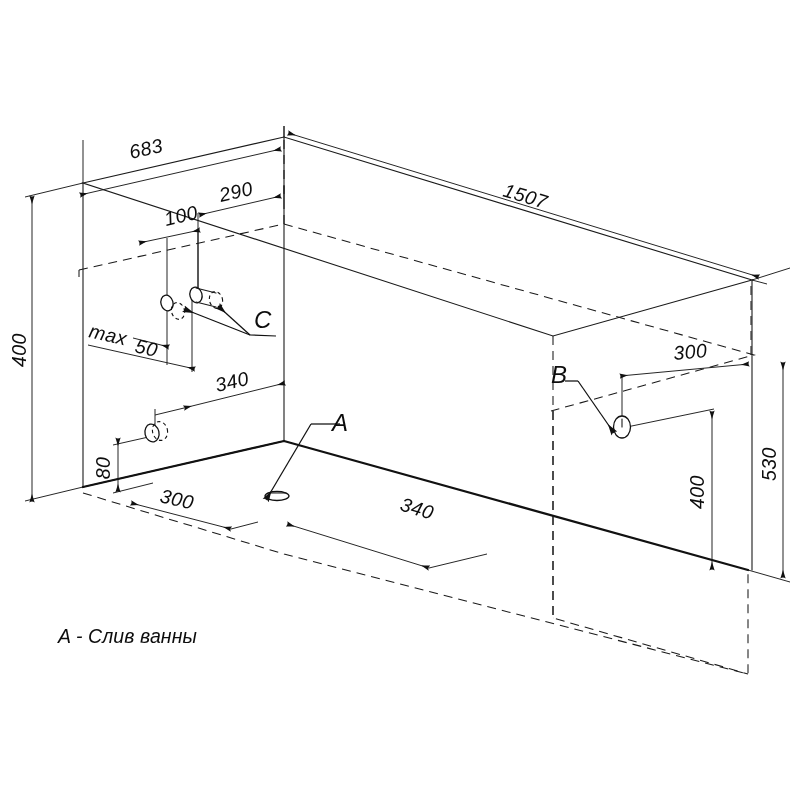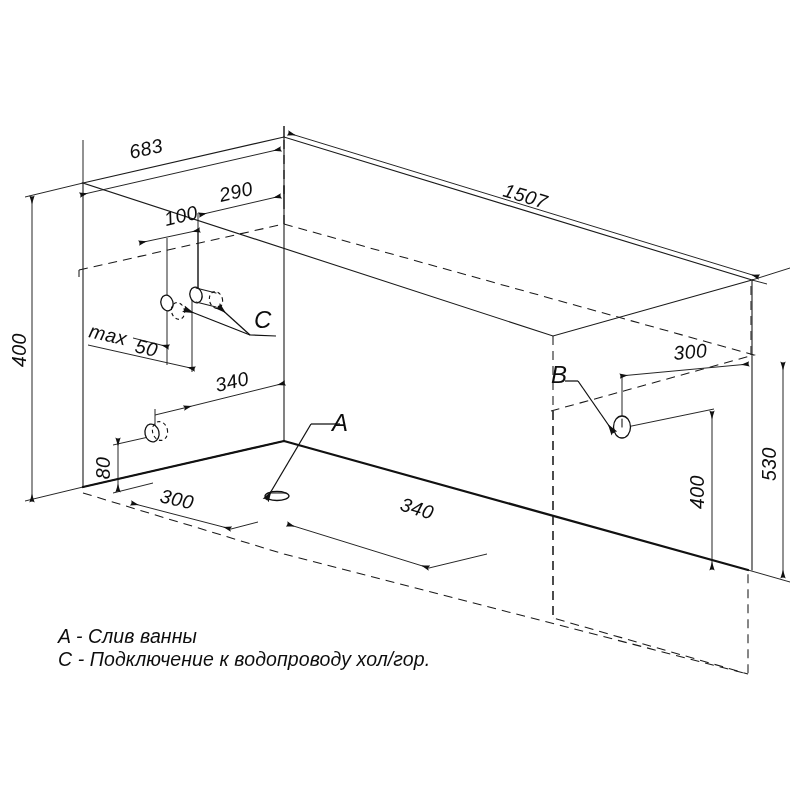--- a/index.html
+++ b/index.html
@@ -265,16 +265,15 @@
       <path class="solid-thin" d="M 622 419 L 622 427"></path>
       <path class="leader-line" d="M 578 381 L 614 433" marker-end="url(#arrHead)"></path>
       <path class="leader-line" d="M 578 381 L 565 381"></path>
       <text class="mark-text" x="567" y="383" text-anchor="end">B</text>
     </g>
 
   </svg>
 
   <div class="legend-block">
     <div class="legend-row">A - Слив ванны</div>
-    <div class="legend-row">C - Подключение к водопроводу хол/гор.</div>
   </div>
 
 </div>
 
 </body></html>

